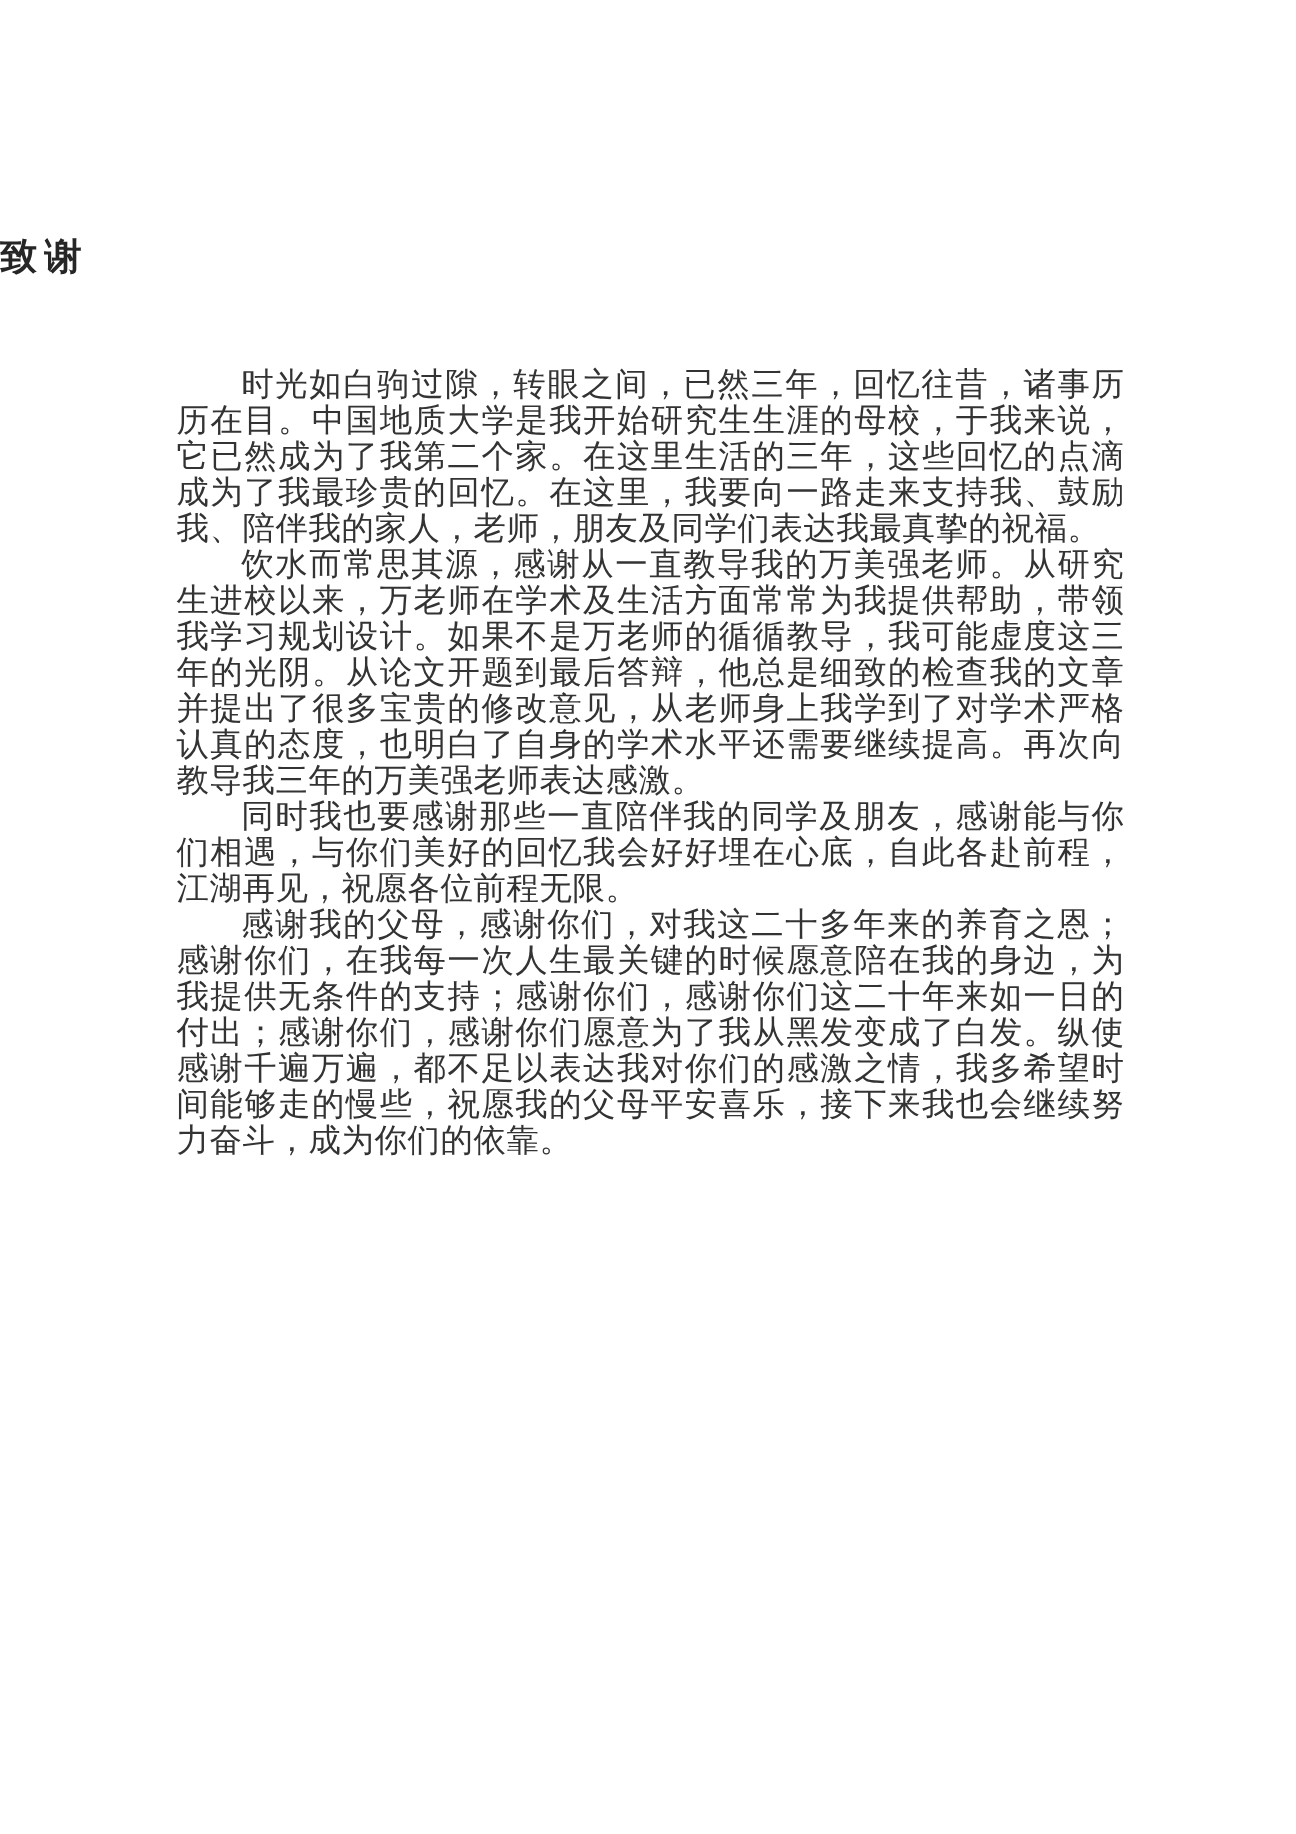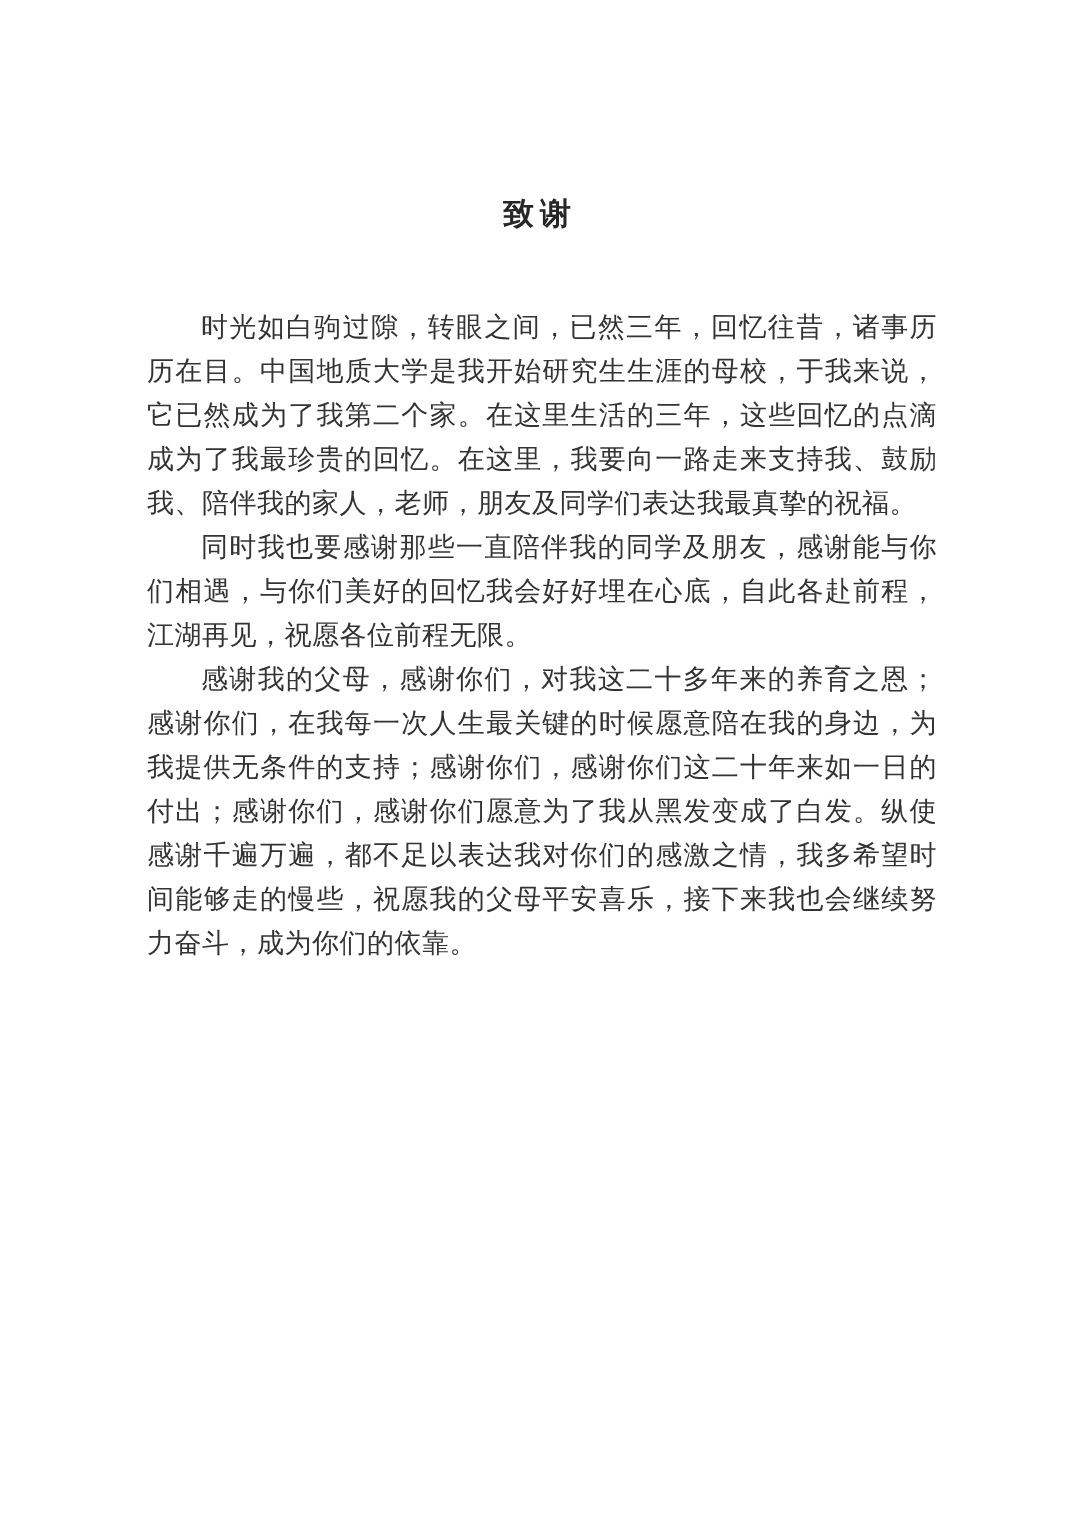--- a/index.html
+++ b/index.html
@@ -15,49 +15,50 @@
     overflow: hidden;
     font-family: "Liberation Serif", serif;
     color: #2e2e2e;
   }
   .doc-title {
     position: absolute;
     top: 193px;
     left: 0;
     width: 100%;
     margin: 0;
-    text-align: center;
+    text-align: left;
     font-family: Liberation Mono, monospace;
     font-weight: 700;
     font-size: 31px;
     letter-spacing: 6px;
     color: #262626;
   }
   .doc-body {
     position: absolute;
     top: 305px;
     left: 147px;
     width: 790px;
     font-size: 27px;
-    line-height: 44px;
+    line-height: 30px;
     text-align: justify;
     text-justify: inter-ideograph;
     color: #333333;
     letter-spacing: 0.5px;
   }
   .doc-body p {
     margin: 0;
     padding: 0;
     text-indent: 2em;
   }
 </style>
 </head>
 <body>
 
 <div class="page">
   <h1 class="doc-title">致谢</h1>
 
   <div class="doc-body">
     <p>时光如白驹过隙，转眼之间，已然三年，回忆往昔，诸事历历在目。中国地质大学是我开始研究生生涯的母校，于我来说，它已然成为了我第二个家。在这里生活的三年，这些回忆的点滴成为了我最珍贵的回忆。在这里，我要向一路走来支持我、鼓励我、陪伴我的家人，老师，朋友及同学们表达我最真挚的祝福。</p>
+    <p>饮水而常思其源，感谢从一直教导我的万美强老师。从研究生进校以来，万老师在学术及生活方面常常为我提供帮助，带领我学习规划设计。如果不是万老师的循循教导，我可能虚度这三年的光阴。从论文开题到最后答辩，他总是细致的检查我的文章并提出了很多宝贵的修改意见，从老师身上我学到了对学术严格认真的态度，也明白了自身的学术水平还需要继续提高。再次向教导我三年的万美强老师表达感激。</p>
     <p>同时我也要感谢那些一直陪伴我的同学及朋友，感谢能与你们相遇，与你们美好的回忆我会好好埋在心底，自此各赴前程，江湖再见，祝愿各位前程无限。</p>
     <p>感谢我的父母，感谢你们，对我这二十多年来的养育之恩；感谢你们，在我每一次人生最关键的时候愿意陪在我的身边，为我提供无条件的支持；感谢你们，感谢你们这二十年来如一日的付出；感谢你们，感谢你们愿意为了我从黑发变成了白发。纵使感谢千遍万遍，都不足以表达我对你们的感激之情，我多希望时间能够走的慢些，祝愿我的父母平安喜乐，接下来我也会继续努力奋斗，成为你们的依靠。</p>
   </div>
 </div>
 
 </body></html>

